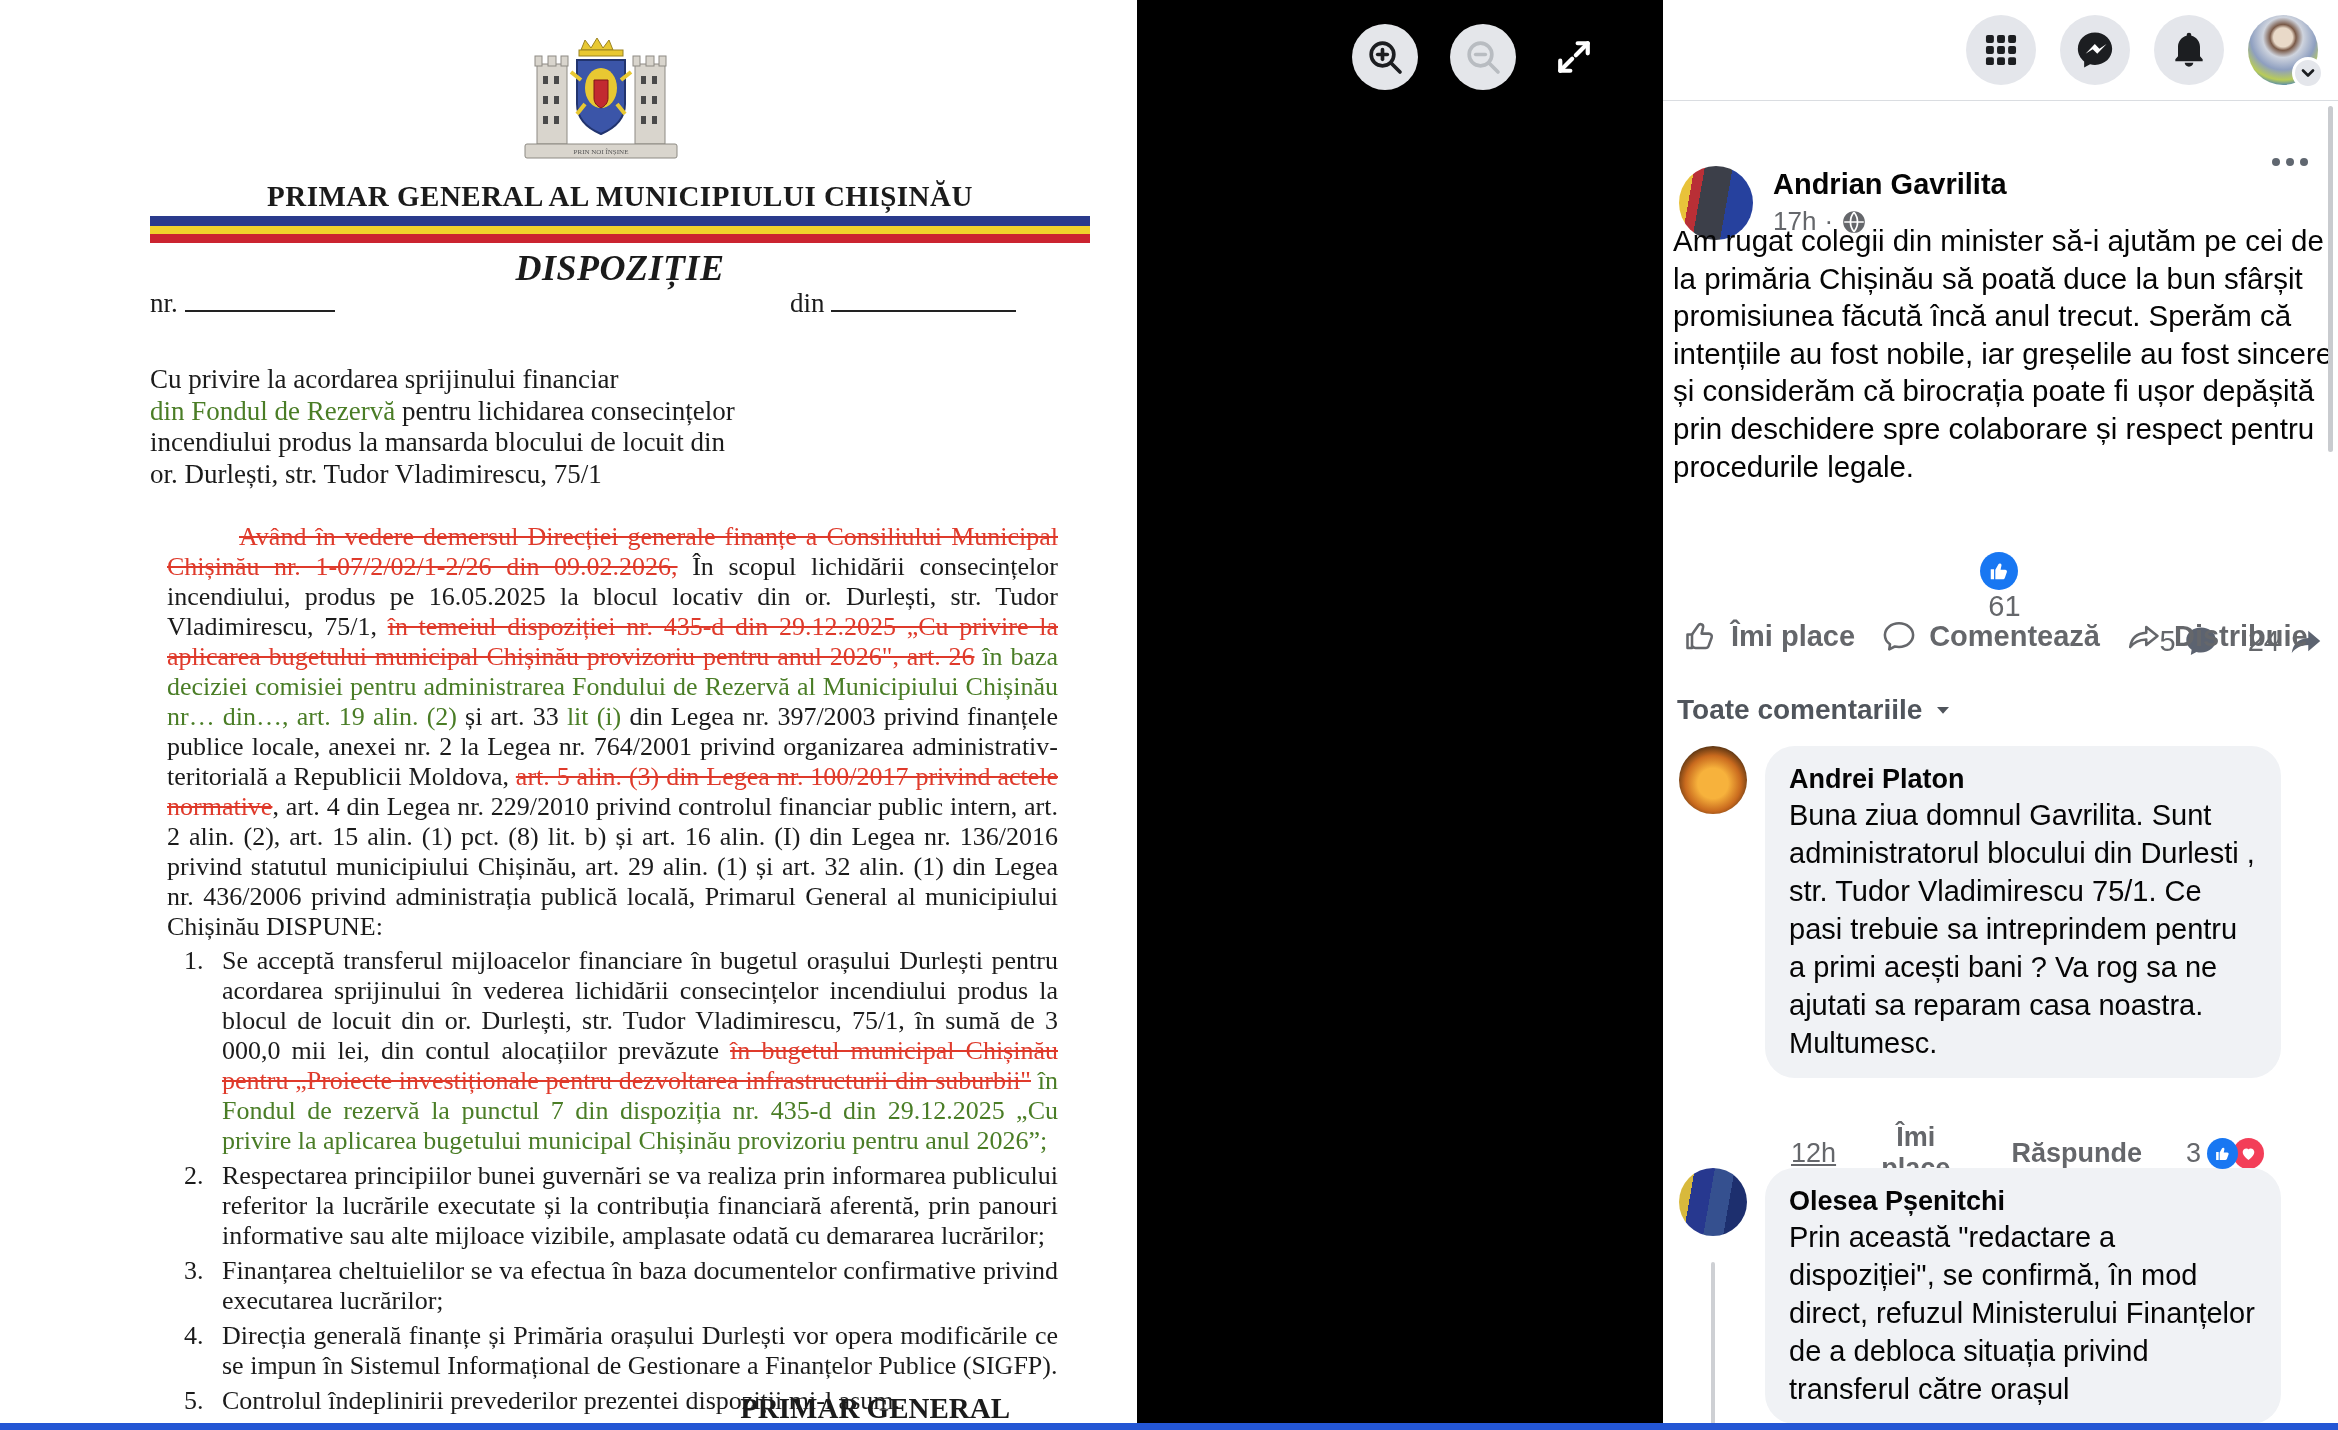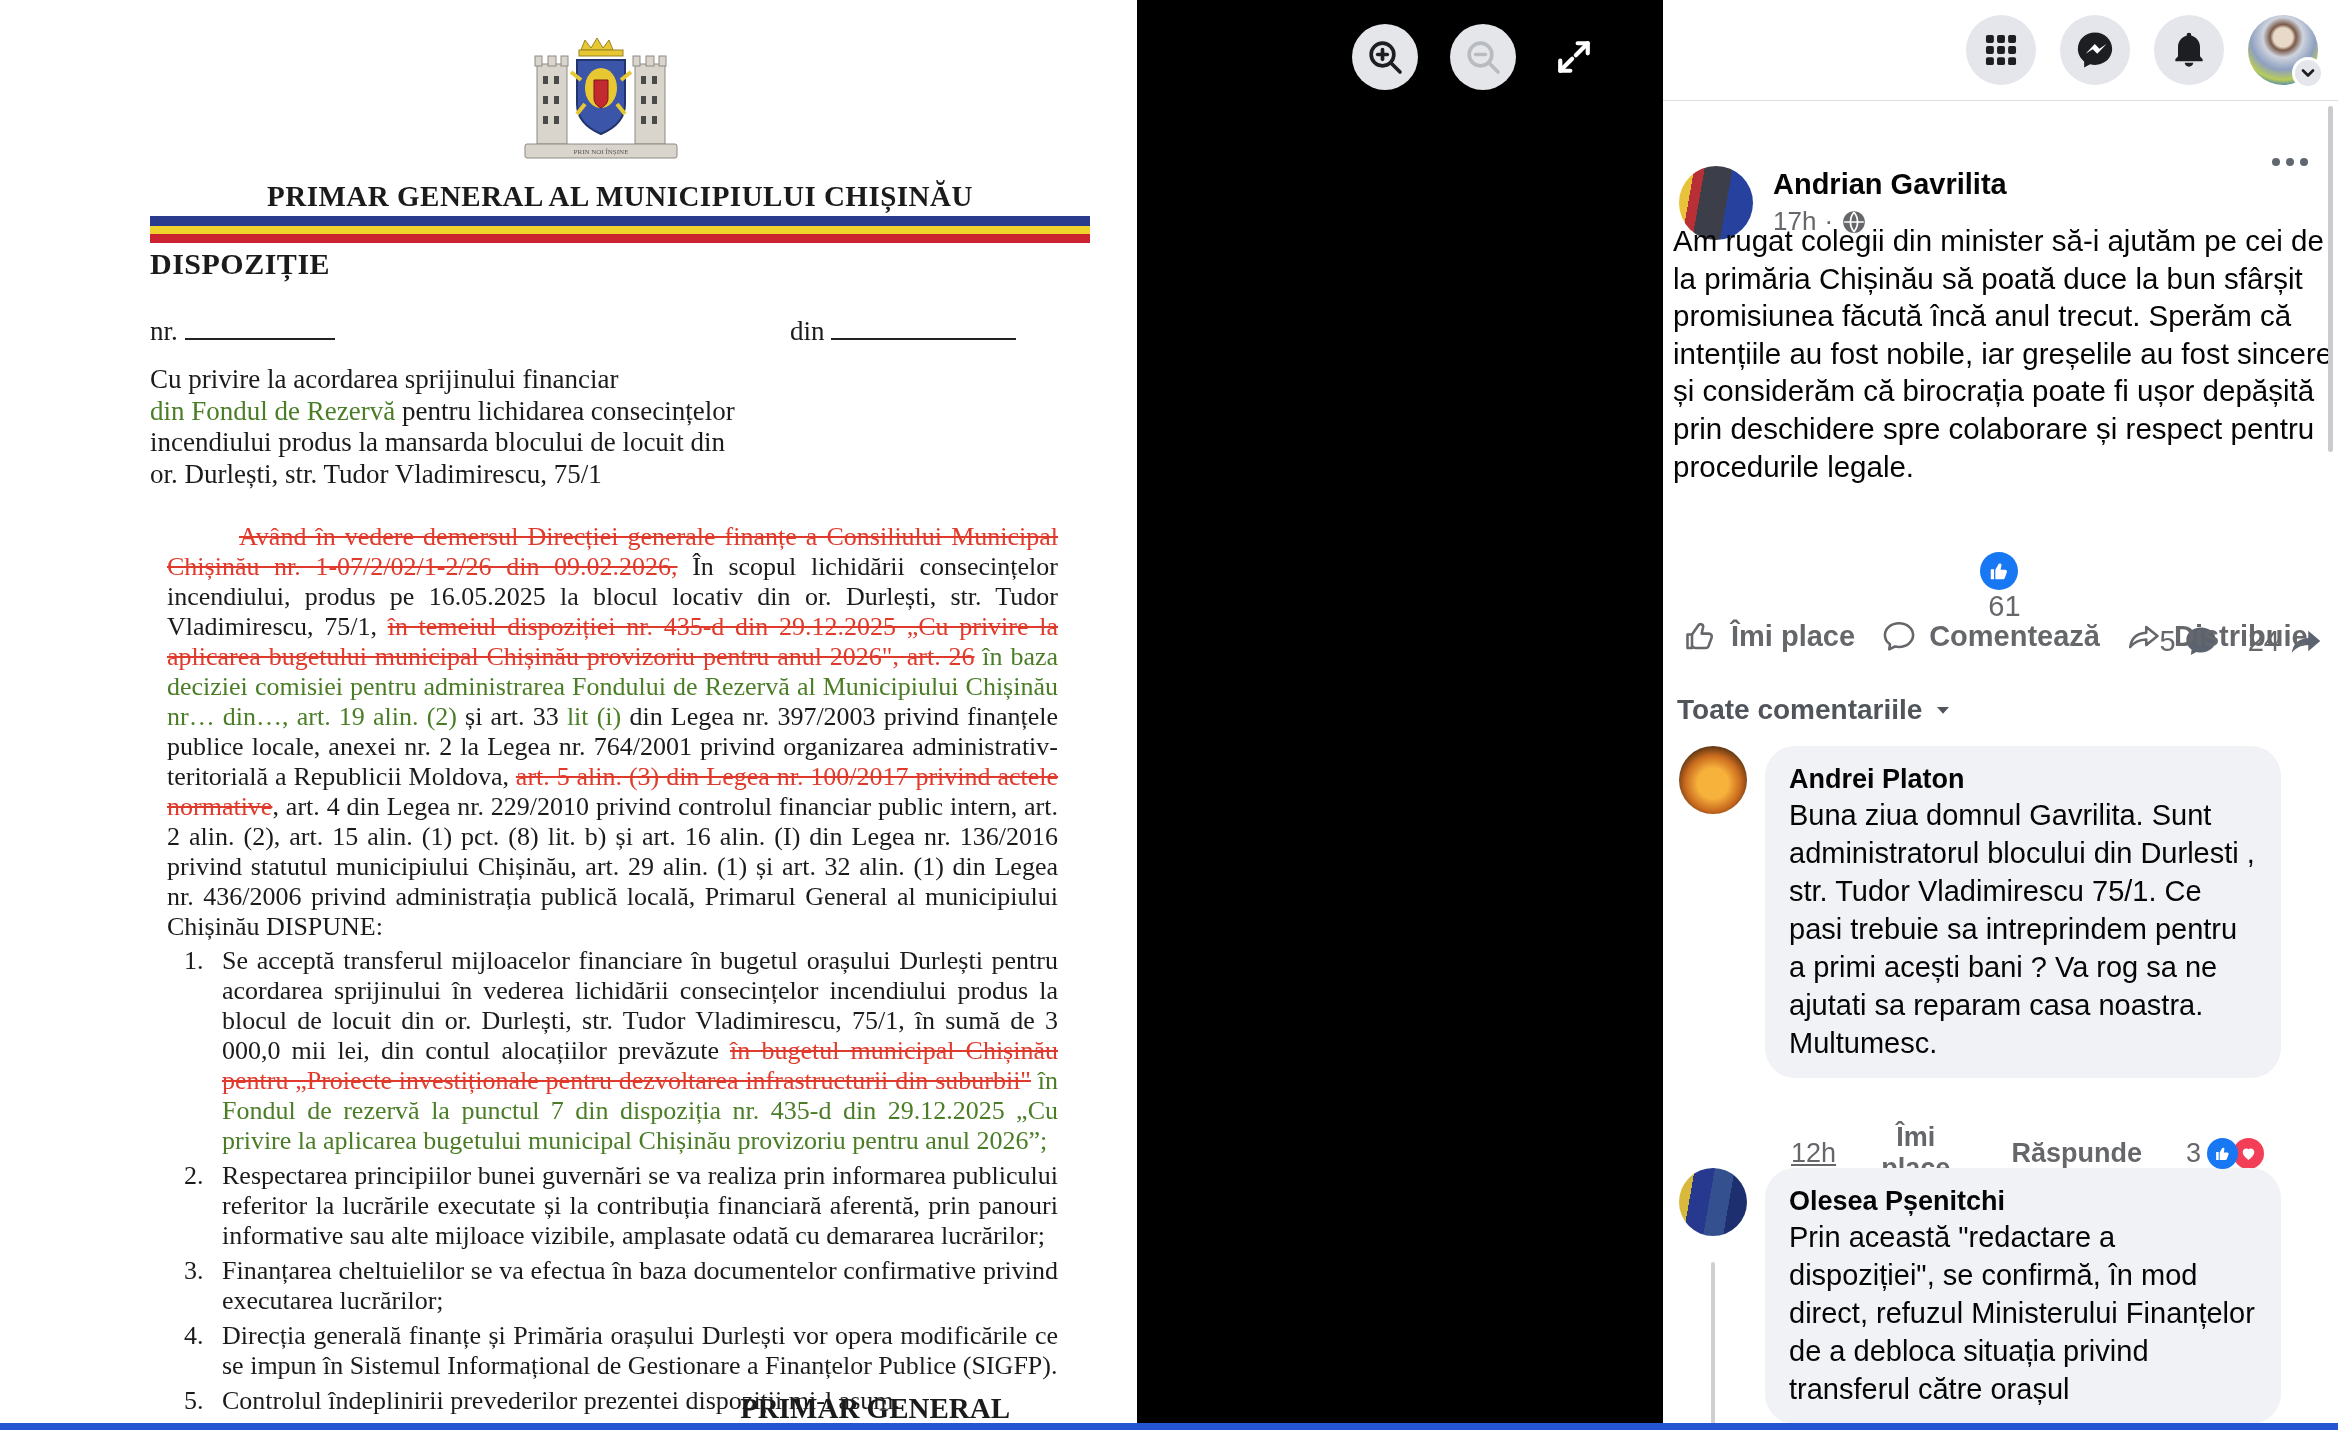--- a/index.html
+++ b/index.html
@@ -9,23 +9,23 @@
   
   .doc-pane { position:absolute; left:0; top:0; width:1137px; height:1430px; background:#fff;
               font-family:"Liberation Serif","DejaVu Serif",serif; color:var(--doc_black); }
   .coa { position:absolute; left:515px; top:36px; width:172px; height:138px; }
   .inst-title { position:absolute; left:150px; top:180px; width:940px; text-align:center;
                 font-size:29px; font-weight:bold; letter-spacing:.5px; }
   .tricolor { position:absolute; left:150px; top:216px; width:940px; }
   .tricolor .b { height:10px; background:var(--flag_blue); }
   .tricolor .y { height:8px;  background:var(--flag_yellow); }
   .tricolor .r { height:9px;  background:var(--flag_red); }
-  .doc-type { position:absolute; left:150px; top:247px; width:940px; 
-              font-size:30px; font-weight:bold; letter-spacing:.5px; }
-  .nr-row { position:absolute; left:150px; top:288px; width:908px; font-size:27px;margin-top:28px; }
+  .doc-type { position:absolute; left:150px; top:247px; width:940px; text-align:center;
+              font-size:36px; font-weight:bold; letter-spacing:.5px;font-style:italic; }
+  .nr-row { position:absolute; left:150px; top:288px; width:908px; font-size:27px; }
   .blank { display:inline-block; border-bottom:2px solid #222; height:24px; vertical-align:baseline; }
   .blank.nr { width:150px; } .blank.din { width:185px; }
   .din-wrap { position:absolute; left:640px; top:0; }
   .subject { position:absolute; left:150px; top:364px; width:780px; font-size:27px; line-height:31.5px; }
   .doc-flow { position:absolute; left:150px; top:522px; width:908px; font-size:26px; line-height:30px; text-align:justify; }
   .preamble { text-indent:72px;margin-left:17px; }
   .doc-list { list-style:none; margin-top:4px; }
   .doc-list li { position:relative; padding-left:72px; margin-bottom:5px; }
   .doc-list .num { position:absolute; left:34px; top:0; }
   .seg-strike { color:var(--doc_red); text-decoration:line-through; text-decoration-thickness:2px; }

